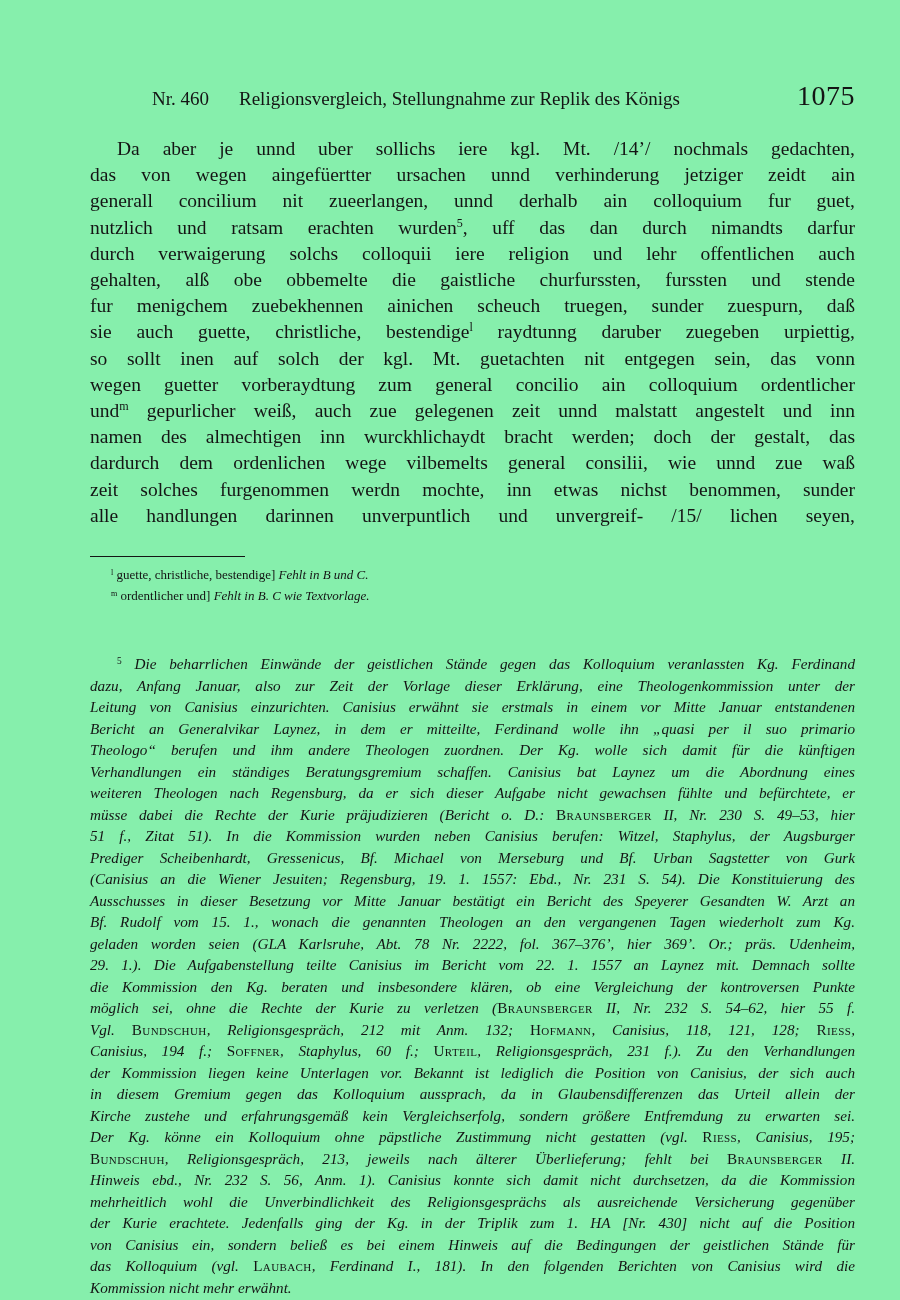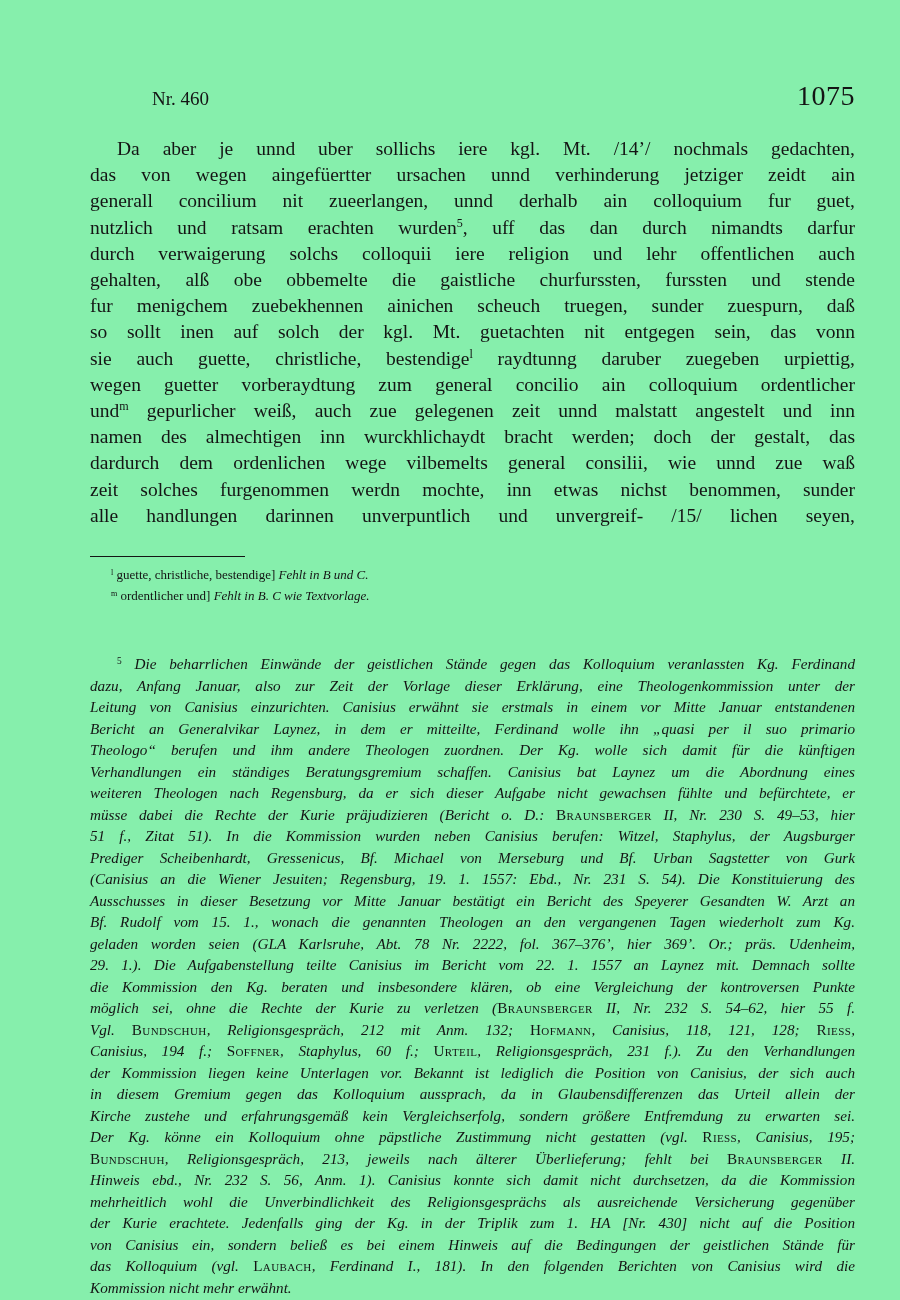--- a/index.html
+++ b/index.html
@@ -90,34 +90,35 @@
   }
 </style>
 </head>
 <body>
 
 <div class="book-page">
 
   <div class="page-header">
     <div class="header-left">
       <span>Nr. 460</span>
+      <span>Religionsvergleich, Stellungnahme zur Replik des Königs</span>
     </div>
     <span class="page-number">1075</span>
   </div>
 
   <div class="main-text">
       <div class="line indent"><span class="s-n">Da aber je unnd uber sollichs iere kgl. Mt. /14’/ nochmals gedachten,</span></div>
       <div class="line"><span class="s-n">das von wegen aingefüertter ursachen unnd verhinderung jetziger zeidt ain</span></div>
       <div class="line"><span class="s-n">generall concilium nit zueerlangen, unnd derhalb ain colloquium fur guet,</span></div>
       <div class="line"><span class="s-n">nutzlich und ratsam erachten wurden</span><span class="s-sup">5</span><span class="s-n">, uff das dan durch nimandts darfur</span></div>
       <div class="line"><span class="s-n">durch verwaigerung solchs colloquii iere religion und lehr offentlichen auch</span></div>
       <div class="line"><span class="s-n">gehalten, alß obe obbemelte die gaistliche churfurssten, furssten und stende</span></div>
       <div class="line"><span class="s-n">fur menigchem zuebekhennen ainichen scheuch truegen, sunder zuespurn, daß</span></div>
+      <div class="line"><span class="s-n">sie auch guette, christliche, bestendige</span><span class="s-sup">l</span><span class="s-n"> raydtunng daruber zuegeben urpiettig,</span></div>
       <div class="line"><span class="s-n">so sollt inen auf solch der kgl. Mt. guetachten nit entgegen sein, das vonn</span></div>
-      <div class="line"><span class="s-n">sie auch guette, christliche, bestendige</span><span class="s-sup">l</span><span class="s-n"> raydtunng daruber zuegeben urpiettig,</span></div>
       <div class="line"><span class="s-n">wegen guetter vorberaydtung zum general concilio ain colloquium ordentlicher</span></div>
       <div class="line"><span class="s-n">und</span><span class="s-sup">m</span><span class="s-n"> gepurlicher weiß, auch zue gelegenen zeit unnd malstatt angestelt und inn</span></div>
       <div class="line"><span class="s-n">namen des almechtigen inn wurckhlichaydt bracht werden; doch der gestalt, das</span></div>
       <div class="line"><span class="s-n">dardurch dem ordenlichen wege vilbemelts general consilii, wie unnd zue waß</span></div>
       <div class="line"><span class="s-n">zeit solches furgenommen werdn mochte, inn etwas nichst benommen, sunder</span></div>
       <div class="line"><span class="s-n">alle handlungen darinnen unverpuntlich und unvergreif- /15/ lichen seyen,</span></div>
     </div>
 
   <div class="apparatus-divider"></div>
 

